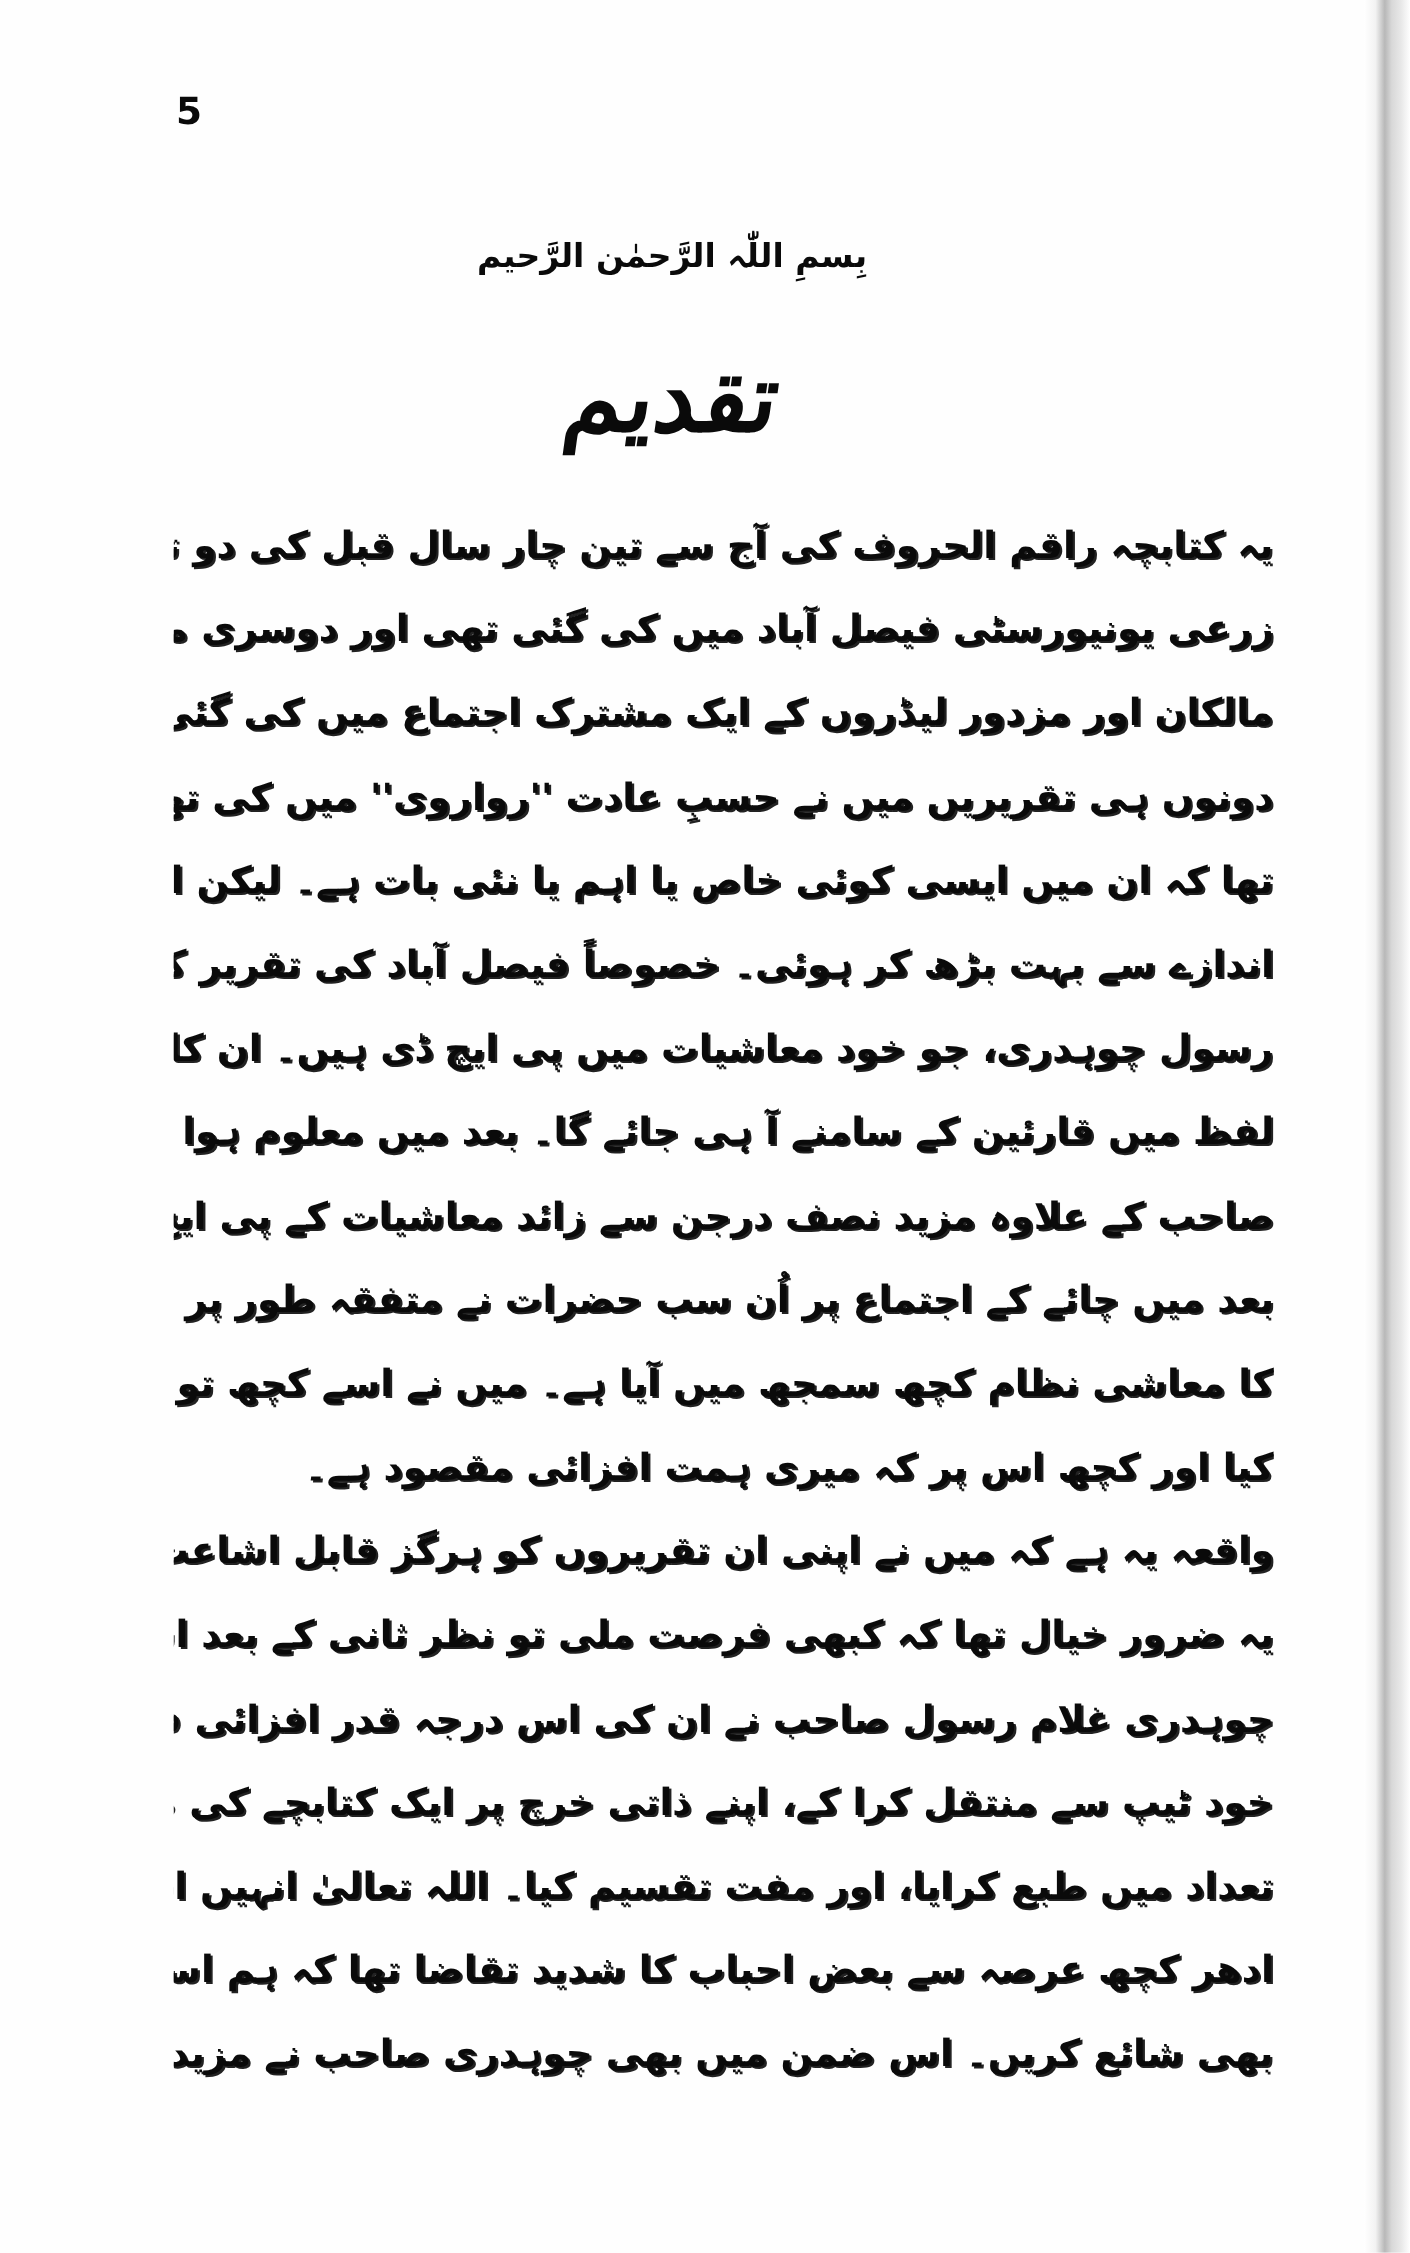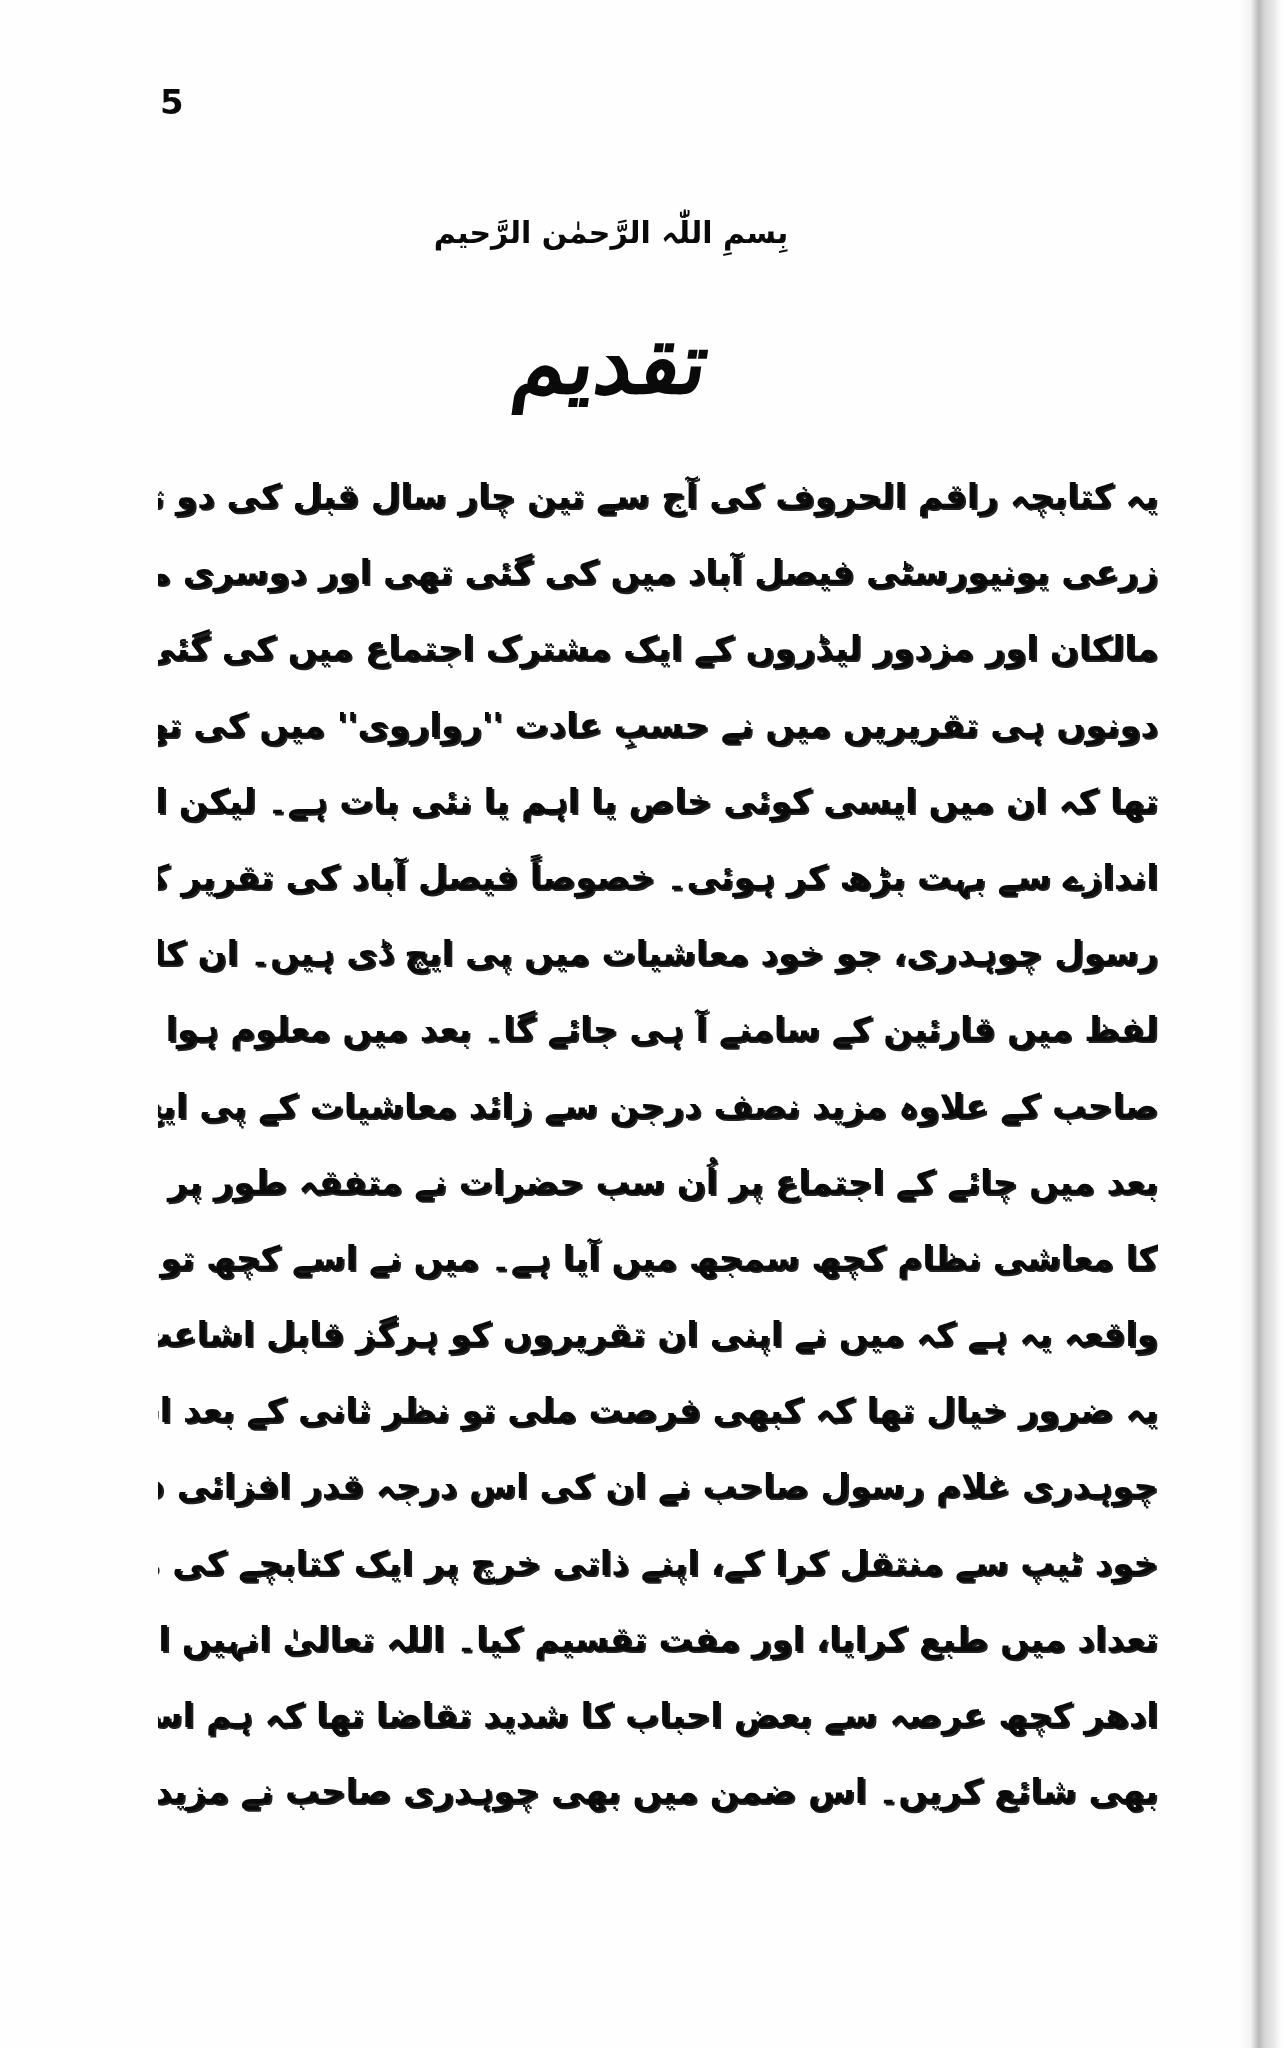--- a/index.html
+++ b/index.html
@@ -114,20 +114,21 @@
     <div class="line">زرعی یونیورسٹی فیصل آباد میں کی گئی تھی اور دوسری محکمہ محنت پنجاب کے زیر اہتمام مل</div>
     <div class="line">مالکان اور مزدور لیڈروں کے ایک مشترک اجتماع میں کی گئی تھی۔ حقیقت یہ ہے کہ یہ</div>
     <div class="line">دونوں ہی تقریریں میں نے حسبِ عادت ''رواروی'' میں کی تھیں اور میرا ہرگز خیال نہیں</div>
     <div class="line">تھا کہ ان میں ایسی کوئی خاص یا اہم یا نئی بات ہے۔ لیکن ان دونوں کی پذیرائی میرے</div>
     <div class="line">اندازے سے بہت بڑھ کر ہوئی۔ خصوصاً فیصل آباد کی تقریر کے صدر تھے ڈاکٹر غلام</div>
     <div class="line">رسول چوہدری، جو خود معاشیات میں پی ایچ ڈی ہیں۔ ان کا تاثر تو اُن کے رقم کردہ پیش</div>
     <div class="line">لفظ میں قارئین کے سامنے آ ہی جائے گا۔ بعد میں معلوم ہوا کہ اُس اجتماع میں چوہدری</div>
     <div class="line">صاحب کے علاوہ مزید نصف درجن سے زائد معاشیات کے پی ایچ ڈی موجود تھے۔</div>
     <div class="line">بعد میں چائے کے اجتماع پر اُن سب حضرات نے متفقہ طور پر فرمایا کہ آج پہلی بار اسلام</div>
     <div class="line">کا معاشی نظام کچھ سمجھ میں آیا ہے۔ میں نے اسے کچھ تو اُن حضرات کے حسنِ ظن پر محمول</div>
+    <div class="line last">کیا اور کچھ اس پر کہ میری ہمت افزائی مقصود ہے۔</div>
 
     <div class="line">واقعہ یہ ہے کہ میں نے اپنی ان تقریروں کو ہرگز قابل اشاعت نہیں سمجھا تھا۔ البتہ</div>
     <div class="line">یہ ضرور خیال تھا کہ کبھی فرصت ملی تو نظر ثانی کے بعد اشاعت ہو سکتی ہے۔ لیکن محترم</div>
     <div class="line">چوہدری غلام رسول صاحب نے ان کی اس درجہ قدر افزائی فرمائی کہ دونوں تقریروں کو</div>
     <div class="line">خود ٹیپ سے منتقل کرا کے، اپنے ذاتی خرچ پر ایک کتابچے کی صورت میں غالباً دس ہزار کی</div>
     <div class="line center-end">تعداد میں طبع کرایا، اور مفت تقسیم کیا۔ اللہ تعالیٰ انہیں اس کا اجر عطا فرمائے۔ آمین !</div>
 
     <div class="line">ادھر کچھ عرصہ سے بعض احباب کا شدید تقاضا تھا کہ ہم اسے خود اپنے اہتمام میں</div>
     <div class="line">بھی شائع کریں۔ اس ضمن میں بھی چوہدری صاحب نے مزید کرم یہ فرمایا کہ کتابت شدہ</div>
   </div>

